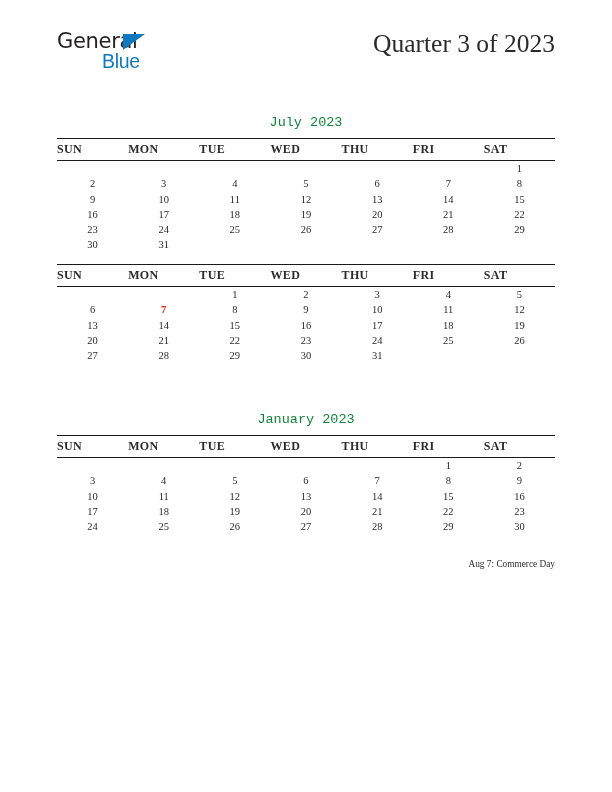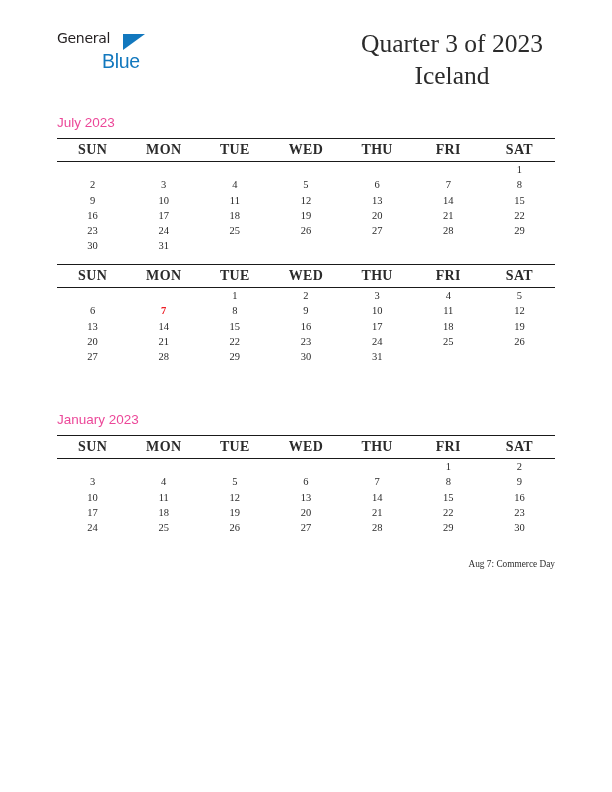--- a/index.html
+++ b/index.html
@@ -30,21 +30,21 @@
     left: 57px;
     top: 31px;
     width: 110px;
     height: 52px;
   }
   .logo-general {
     position: absolute;
     left: 0;
     top: 0;
     font-family: "DejaVu Sans", sans-serif;
-    font-size: 14px;
+    font-size: 21px;
     font-weight: 400;
     letter-spacing: -0.3px;
     color: #231f20;
     line-height: 1;
   }
   .logo-triangle {
     position: absolute;
     left: 66px;
     top: 3px;
     width: 0;
@@ -59,23 +59,23 @@
     font-family: Liberation Sans, sans-serif;
     font-size: 19.5px;
     font-weight: 400;
     letter-spacing: -0.3px;
     color: #1278be;
     line-height: 1;
   }
 
   .title-block {
     position: absolute;
-    right: 69px;
+    right: 57px;
     top: 28px;
-    text-align: center;
+    text-align: right;
   }
   .title-line {
     font-family: "Liberation Serif", serif;
     font-size: 25.5px;
     font-weight: 400;
     color: #2b2b2b;
     line-height: 1.26;
     white-space: nowrap;
   }
 
@@ -85,40 +85,40 @@
     left: 0;
     top: 0;
     width: 612px;
   }
   .month {
     position: absolute;
     left: 57px;
     width: 498px;
   }
   .month-title {
-    text-align: left;
-    font-family: Liberation Sans, sans-serif;
+    text-align: center;
+    font-family: Liberation Mono, monospace;
     font-size: 13.5px;
-    color: #ec4899;
+    color: #15803d;
     margin: 0 0 7px 0;
     line-height: 1.1;
   }
 
   table.cal {
     width: 498px;
     border-collapse: collapse;
     table-layout: fixed;
   }
   table.cal thead tr th {
     font-family: "Liberation Serif", serif;
-    font-size: 14px;
+    font-size: 12px;
     font-weight: 700;
     letter-spacing: 0.35px;
     color: #2b2b2b;
-    text-align: center;
+    text-align: left;
     padding: 3px 0 3px 0;
     border-top: 1.1px solid #1a1a1a;
     border-bottom: 1.1px solid #1a1a1a;
   }
   table.cal tbody tr td {
     font-family: "Liberation Serif", serif;
     font-size: 10.5px;
     color: #2b2b2b;
     text-align: center;
     height: 15.3px;
@@ -153,21 +153,20 @@
 <div class="header">
 
   <div class="logo">
     <span class="logo-general">General</span>
     <span class="logo-triangle"></span>
     <span class="logo-blue">Blue</span>
   </div>
 
   <div class="title-block">
     <div class="title-line">Quarter 3 of 2023</div>
-    <div class="title-line">Iceland</div>
   </div>
 
 </div>
 
 <div class="months" id="months-container">
     <div class="month" style="top: 116px;">
       <div class="month-title">July 2023</div>
       <table class="cal">
         <thead>
           <tr>

